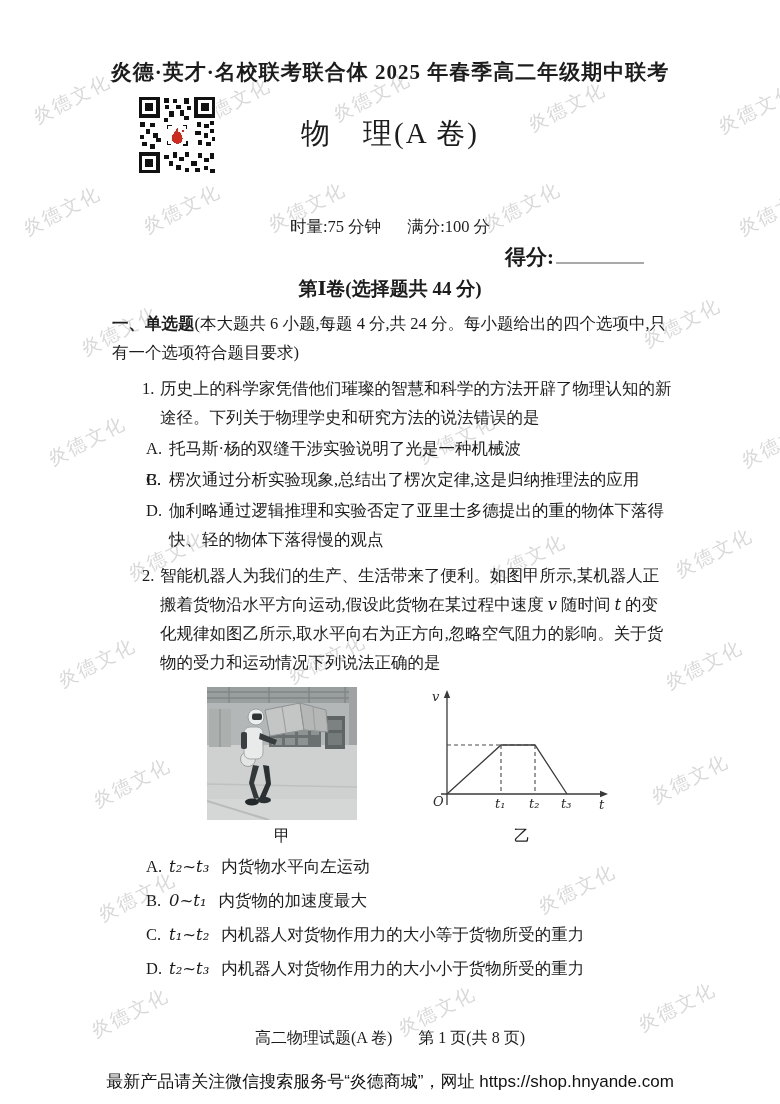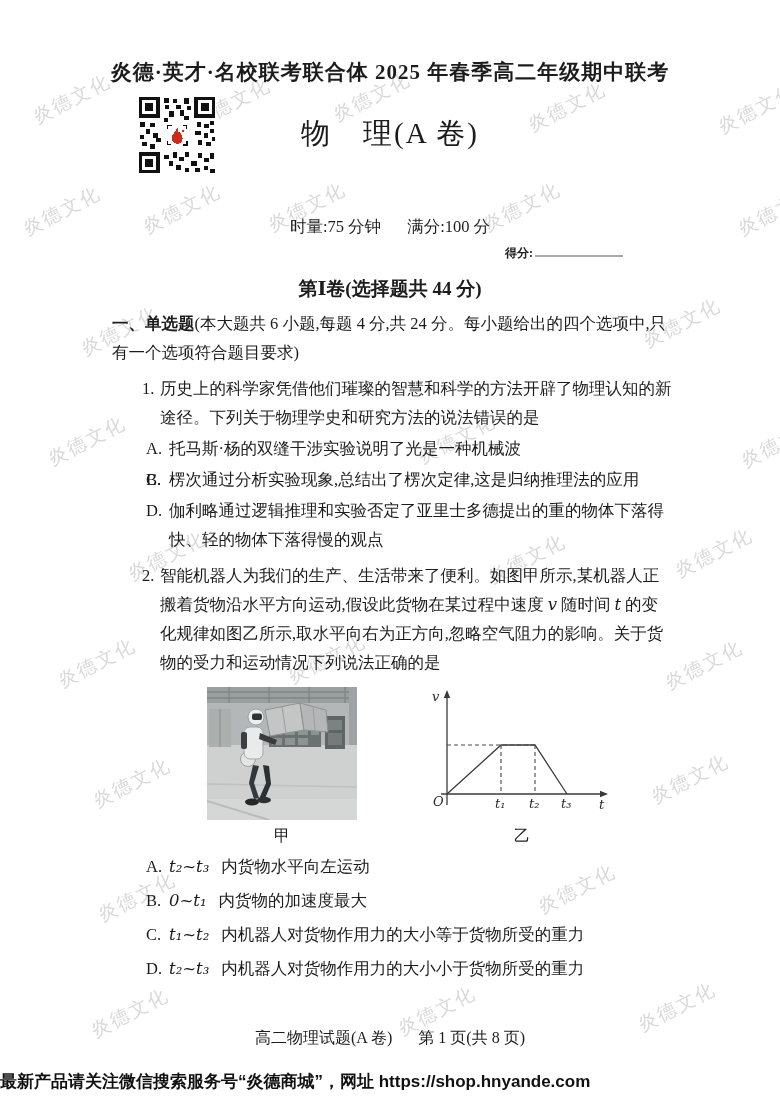--- a/index.html
+++ b/index.html
@@ -28,21 +28,21 @@
     text-align:center; font-size:29px; font-weight:400; letter-spacing:2px;
   }
   .scope {
     position:absolute; top:181px; left:0; width:100%;
     text-align:center; font-size:16px;
   }
   .duration-row {
     position:absolute; top:216px; left:0; width:100%;
     display:flex; justify-content:center; gap:26px; font-size:16.5px;
   }
-  .score-row { position:absolute; top:243px; left:505px; font-size:12px; }
+  .score-row { position:absolute; top:243px; left:505px; font-size:21px; }
   .score-label { font-weight:700; }
   .score-line {
     display:inline-block; width:88px; height:14px;
     border-bottom:2px solid #a9a9a9; margin-left:2px;
   }
   .section-title {
     position:absolute; top:276px; left:0; width:100%;
     text-align:center; font-size:19px; font-weight:700;
   }
   
@@ -65,21 +65,21 @@
   .fig { display:flex; flex-direction:column; align-items:center; }
   .fig-caption { font-size:16px; margin-top:5px; line-height:22px; }
   
   .page-footer {
     position:absolute; top:1028px; left:0; width:100%;
     text-align:center; font-size:16px;
   }
   .page-footer .sep { display:inline-block; width:26px; }
   .promo-banner {
     position:absolute; top:1070px; left:0; width:100%;
-    text-align:left; font-size:17px; font-weight:700;
+    text-align:center; font-size:17px; font-weight:400;
     font-family:"Liberation Sans","DejaVu Sans",sans-serif; color:#111;
   }
   svg text { font-family:"DejaVu Serif","Liberation Serif",serif; }
 </style>
 </head>
 <body>
 
 <div class="page">
 
   <div class="wm-layer">

